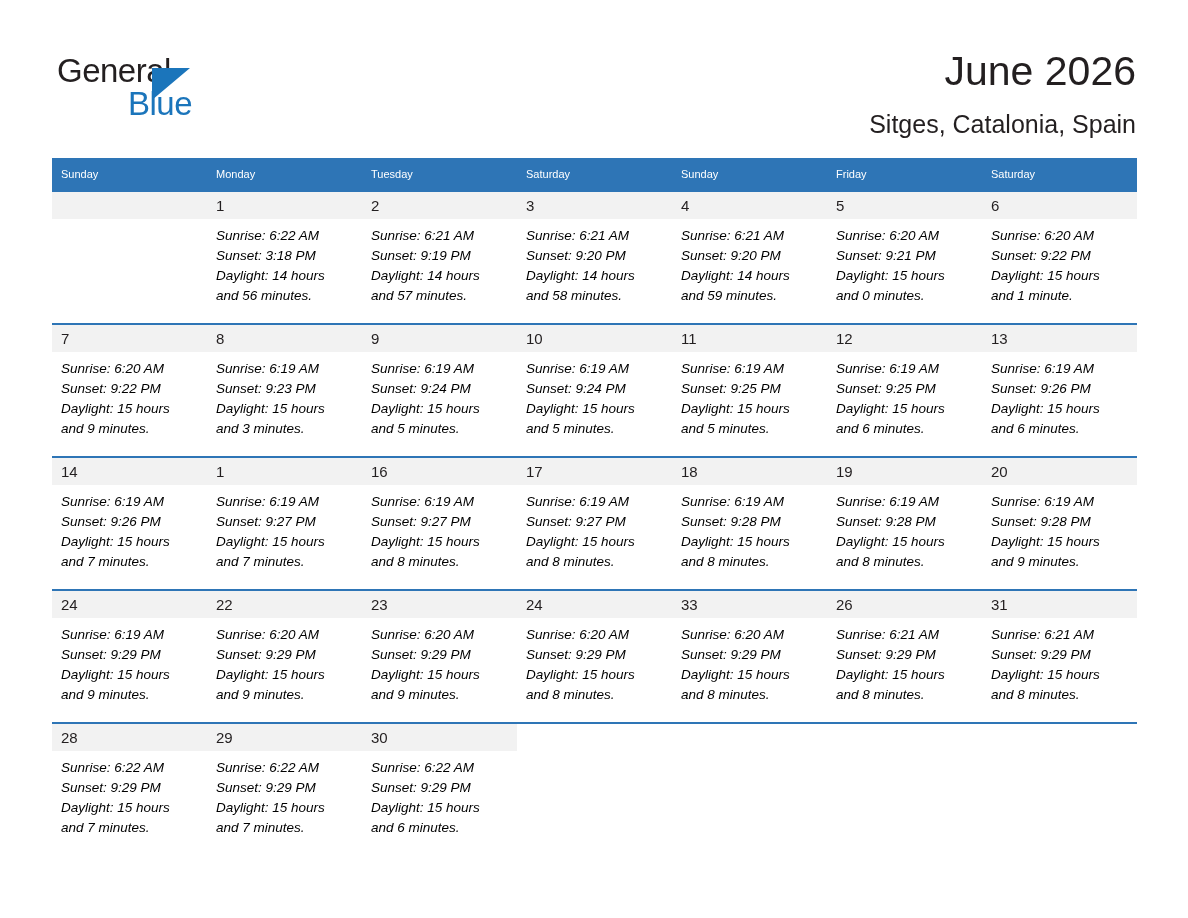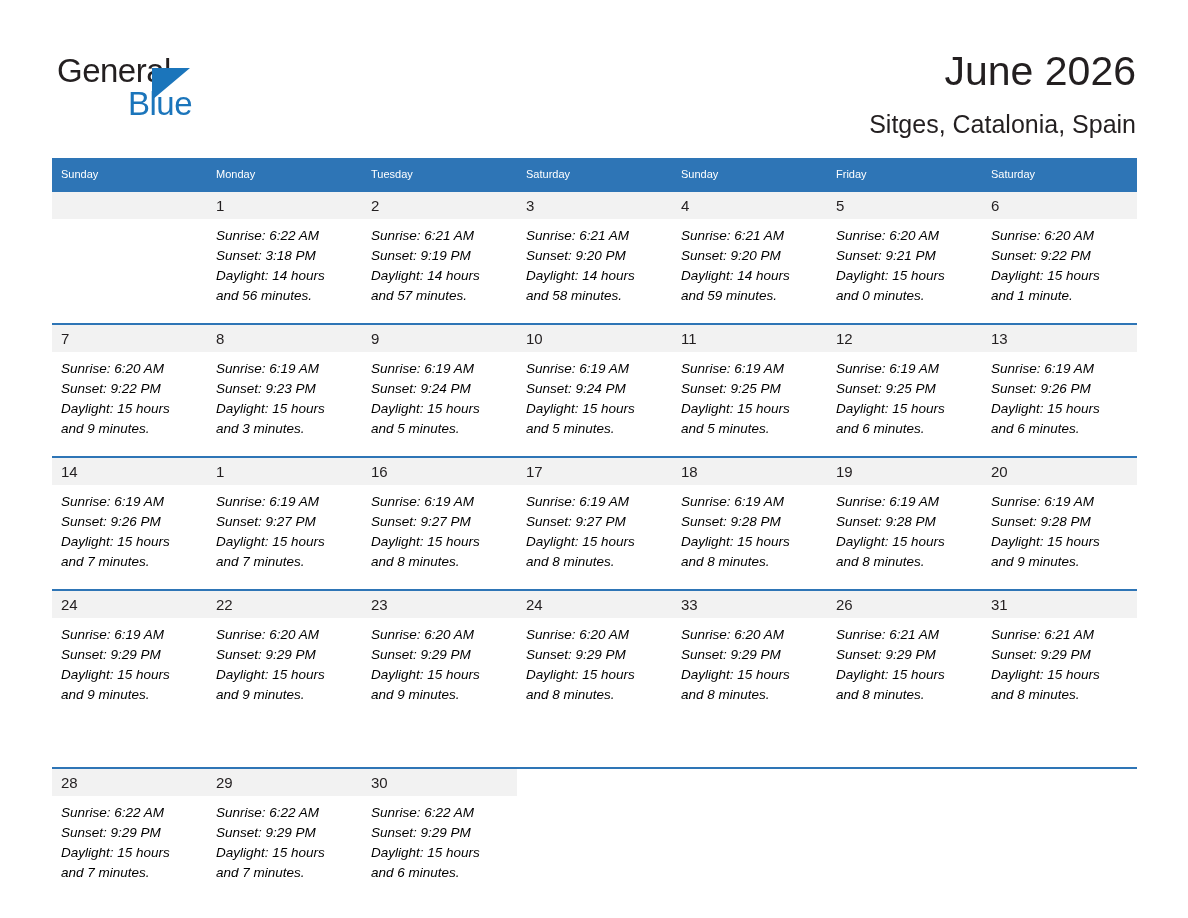--- a/index.html
+++ b/index.html
@@ -134,21 +134,20 @@
     font-size: 13.5px;
     line-height: 20px;
     color: #000000;
     font-style: italic;
   }
   .info div {
     white-space: nowrap;
   }
   .row-last .daycell {
     height: 126px;
-    margin-top: 45px;
   }
 </style>
 </head>
 <body>
 
 <div class="page">
 
   <div class="header">
     <div class="logo">
       <span class="logo-general">General</span>

